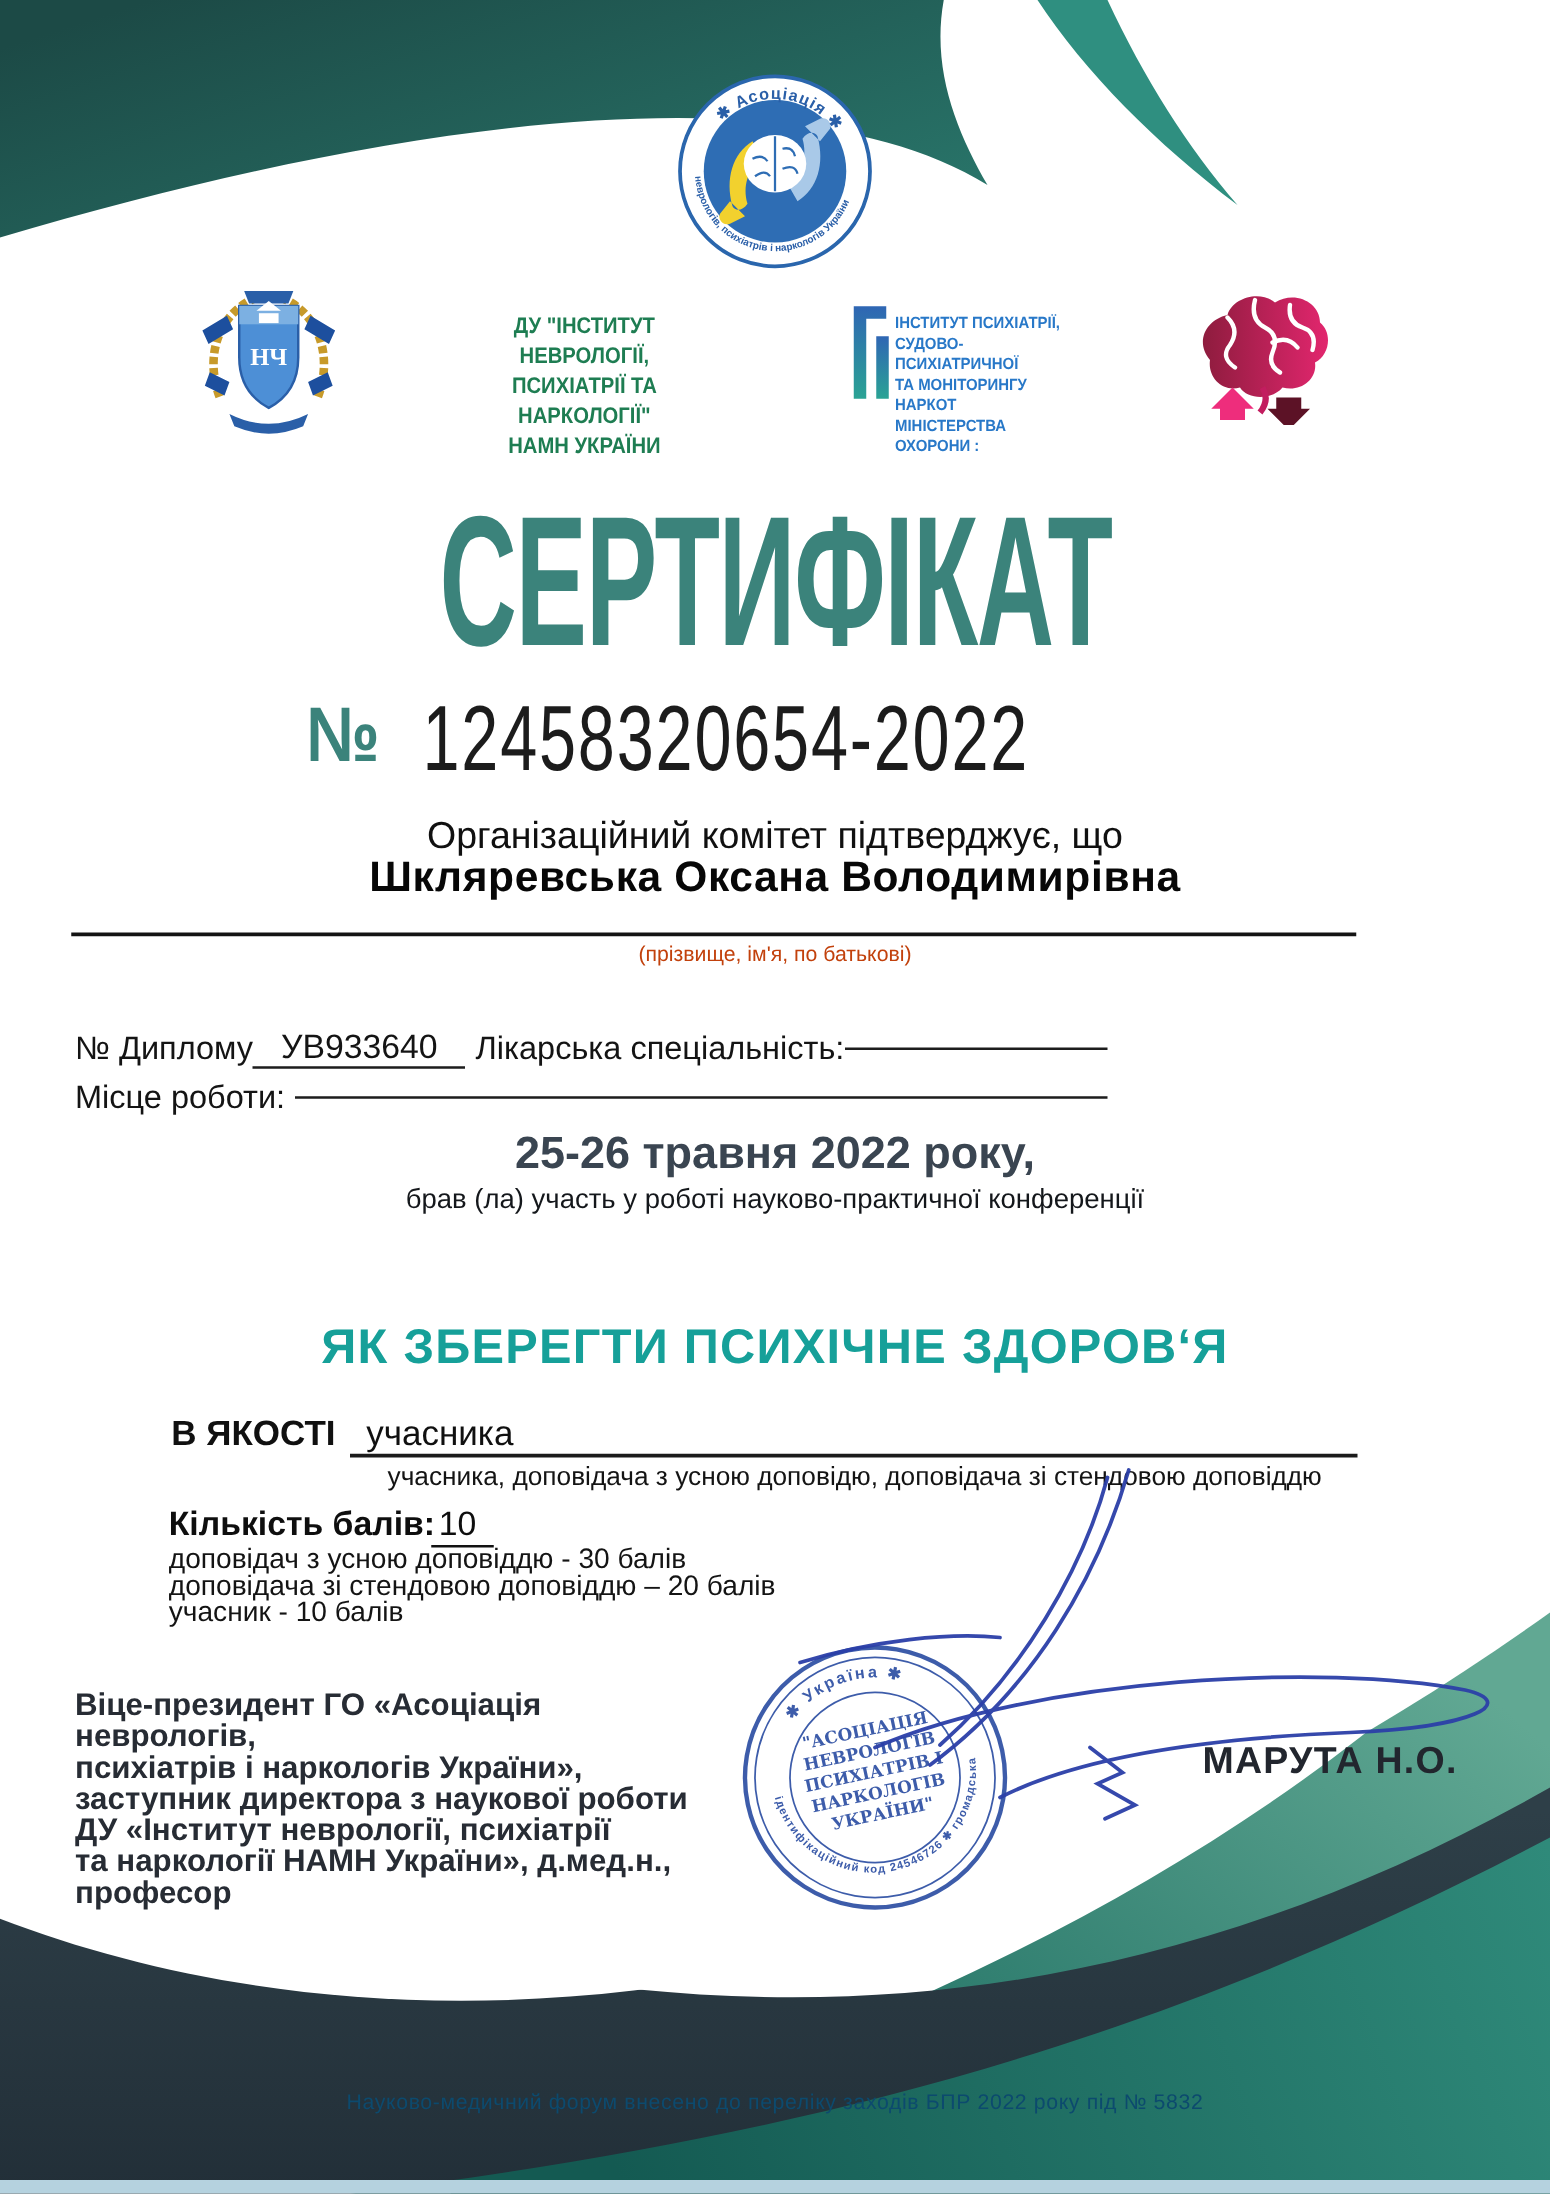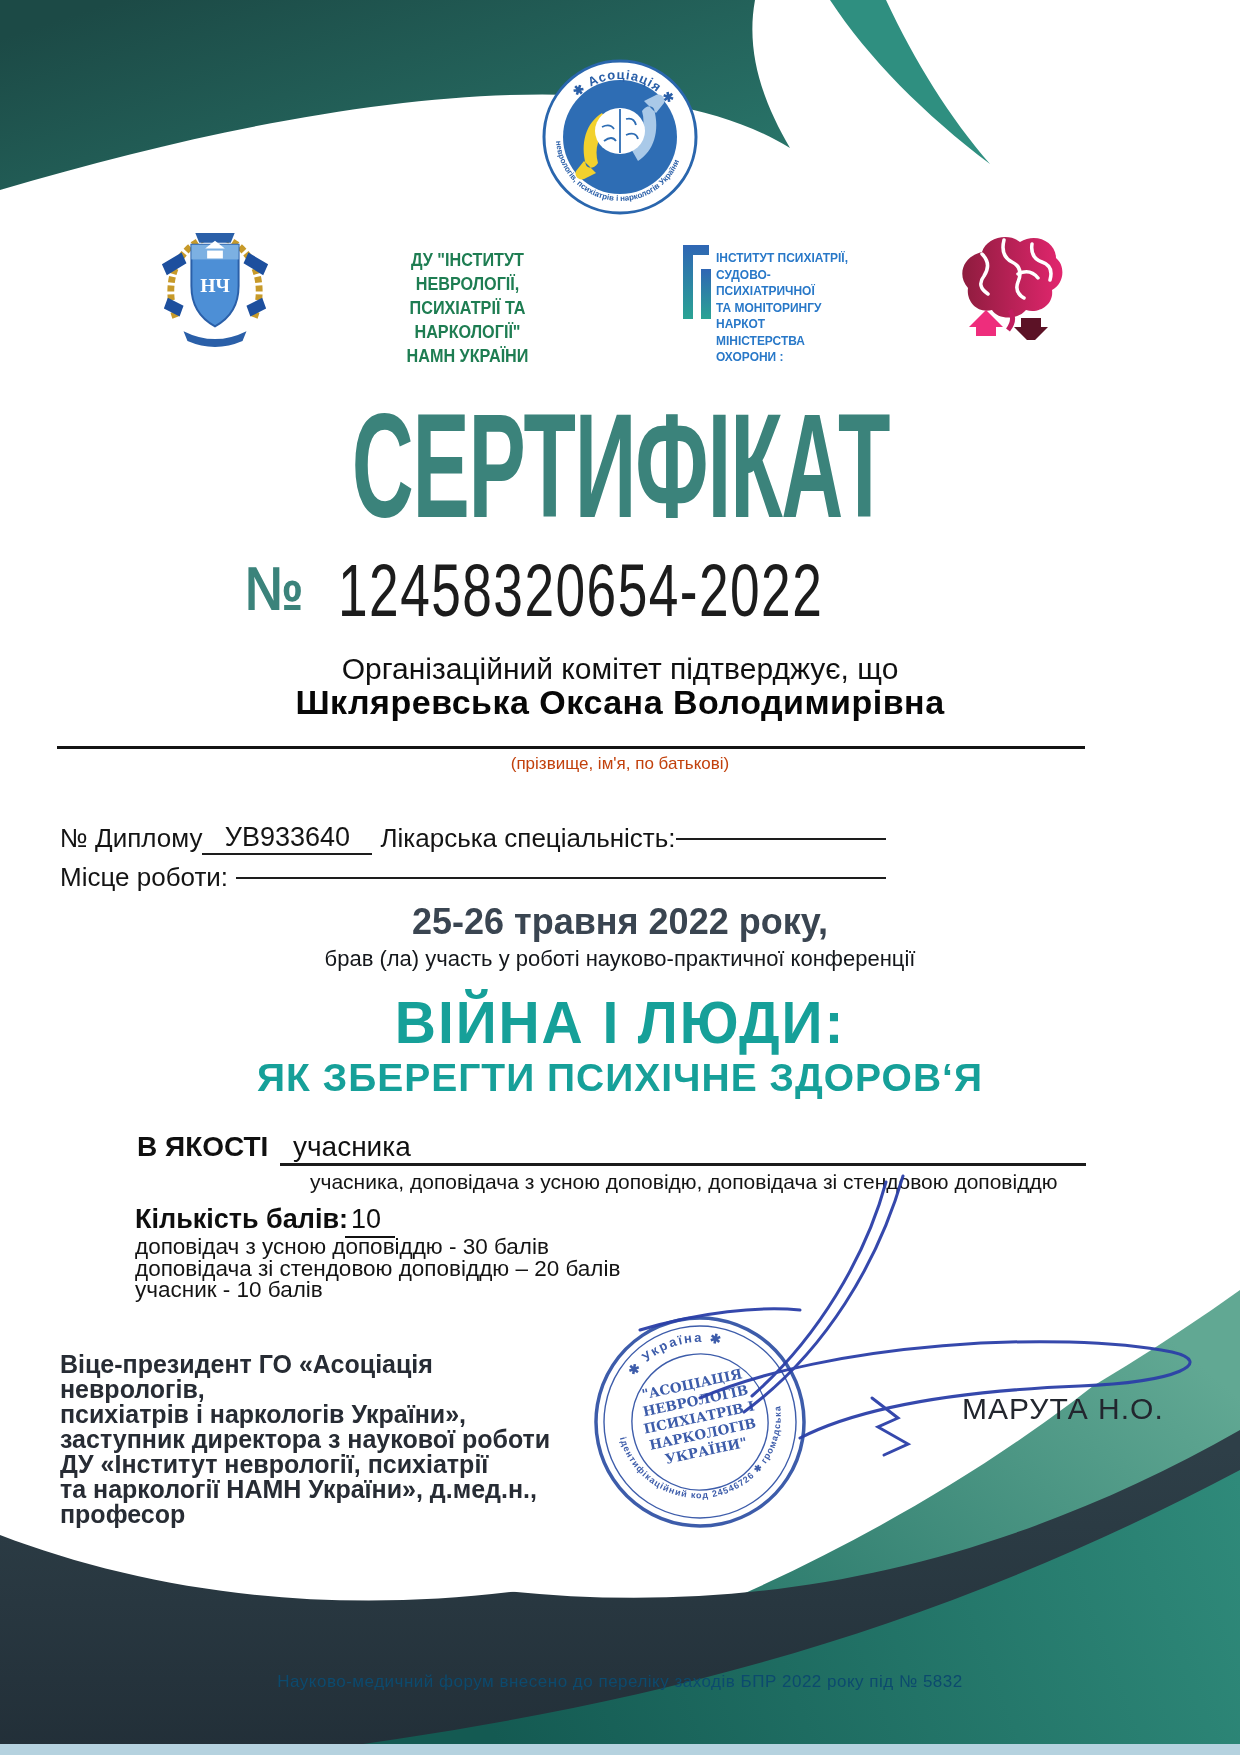--- a/index.html
+++ b/index.html
@@ -31,21 +31,21 @@
   .conf1 .sqz{transform:scaleX(.95);}
   .conf2{top:1056px;font-size:39px;font-weight:bold;color:#16a099;letter-spacing:1px;}
   .rolelbl{left:137px;top:1131px;font-size:28px;font-weight:bold;color:#101010;}
   .roleval{left:293px;top:1131px;font-size:28px;color:#101010;}
   .roleline{left:280px;top:1163px;width:806px;height:2.5px;background:#1b1b1b;}
   .rolecap{left:310px;top:1170px;font-size:21px;color:#141414;}
   .ptslbl{left:135px;top:1204px;font-size:27px;font-weight:bold;color:#0e0e0e;}
   .ptsval{left:345px;top:1204px;font-size:27px;color:#0e0e0e;border-bottom:2.5px solid #111;padding:0 14px 1px 6px;}
   .rules{left:135px;top:1236px;font-size:22.5px;line-height:21.5px;color:#141414;}
   .signer{left:60px;top:1352px;width:500px;font-size:25px;line-height:25px;font-weight:bold;color:#272c34;}
-  .maruta{left:962px;top:1392px;font-size:30px;font-weight:normal;color:#22262e;letter-spacing:1px;}
+  .maruta{left:962px;top:1392px;font-size:30px;font-weight:bold;color:#22262e;letter-spacing:1px;}
   .footer{top:1672px;font-size:17px;color:#0c4a6e;letter-spacing:.5px;}
   
   .instgreen{left:350px;top:248px;width:235px;text-align:center;font-size:18px;line-height:24px;font-weight:bold;color:#1e7d52;transform:scaleX(.9);transform-origin:center top;}
   .instblue{left:716px;top:250px;width:160px;font-size:13px;line-height:16.5px;font-weight:bold;color:#2878c8;transform:scaleX(.92);transform-origin:left top;}
 </style>
 </head>
 <body>
 
 <div class="cert">
 
@@ -174,23 +174,20 @@
     <span class="blank grow"></span>
   </div>
   <div class="abs z row row2">
     <span>Місце роботи:</span>
     <span class="blank grow" style="margin-left:8px"></span>
   </div>
 
   <div class="abs ctr z dateline">25-26 травня 2022 року,</div>
   <div class="abs ctr z particip">брав (ла) участь у роботі науково-практичної конференції</div>
 
-  <div class="abs ctr z conf1">
-    <span class="sqz">ВІЙНА І ЛЮДИ:</span>
-  </div>
   <div class="abs ctr z conf2">ЯК ЗБЕРЕГТИ ПСИХІЧНЕ ЗДОРОВ‘Я</div>
 
   <div class="abs z rolelbl">В ЯКОСТІ</div>
   <div class="abs z roleval">учасника</div>
   <div class="abs z roleline"></div>
   <div class="abs z rolecap">учасника, доповідача з усною доповідю, доповідача зі стендовою доповіддю</div>
 
   <div class="abs z ptslbl">Кількість балів:</div>
   <div class="abs z ptsval">10</div>
   <div class="abs z rules">

